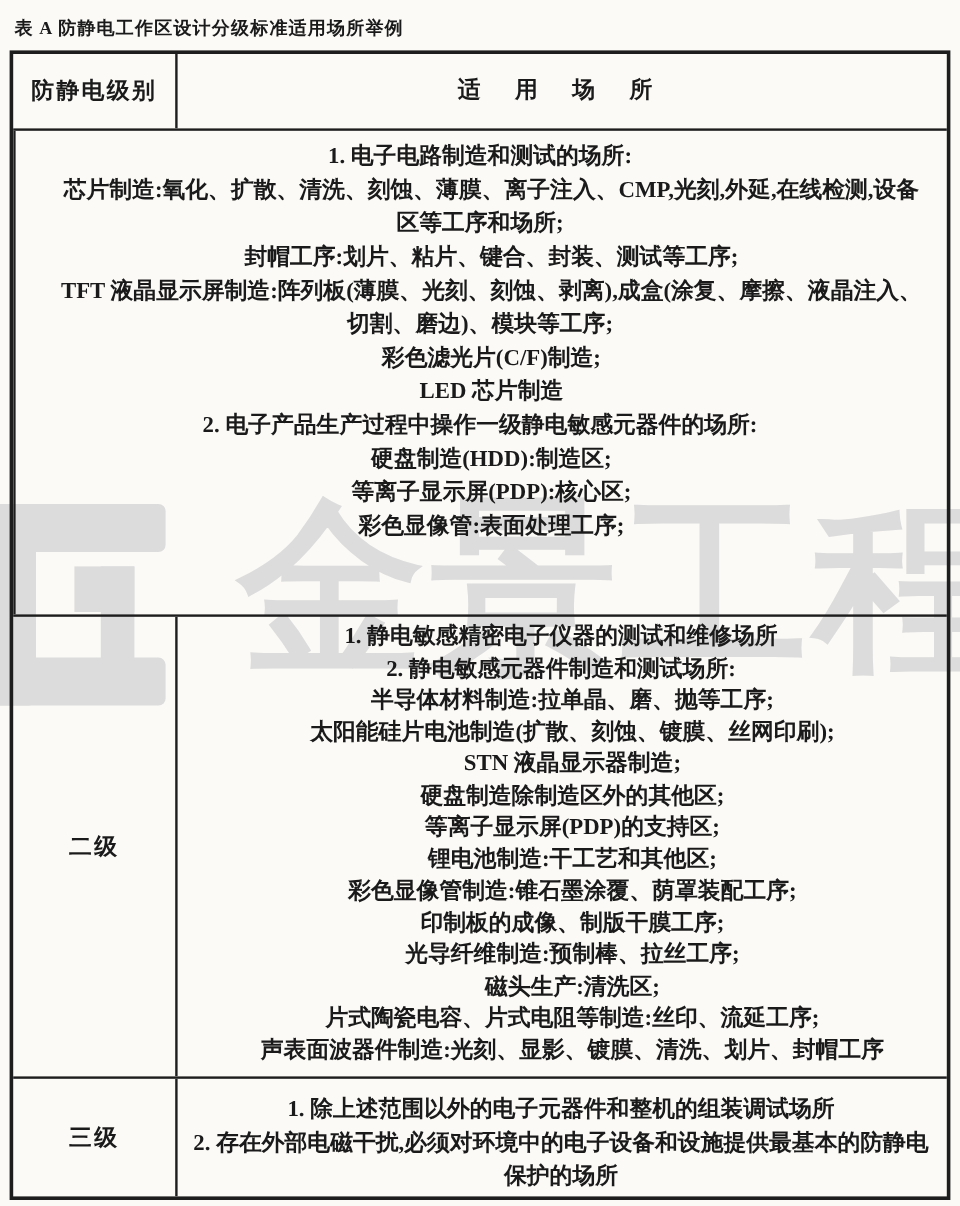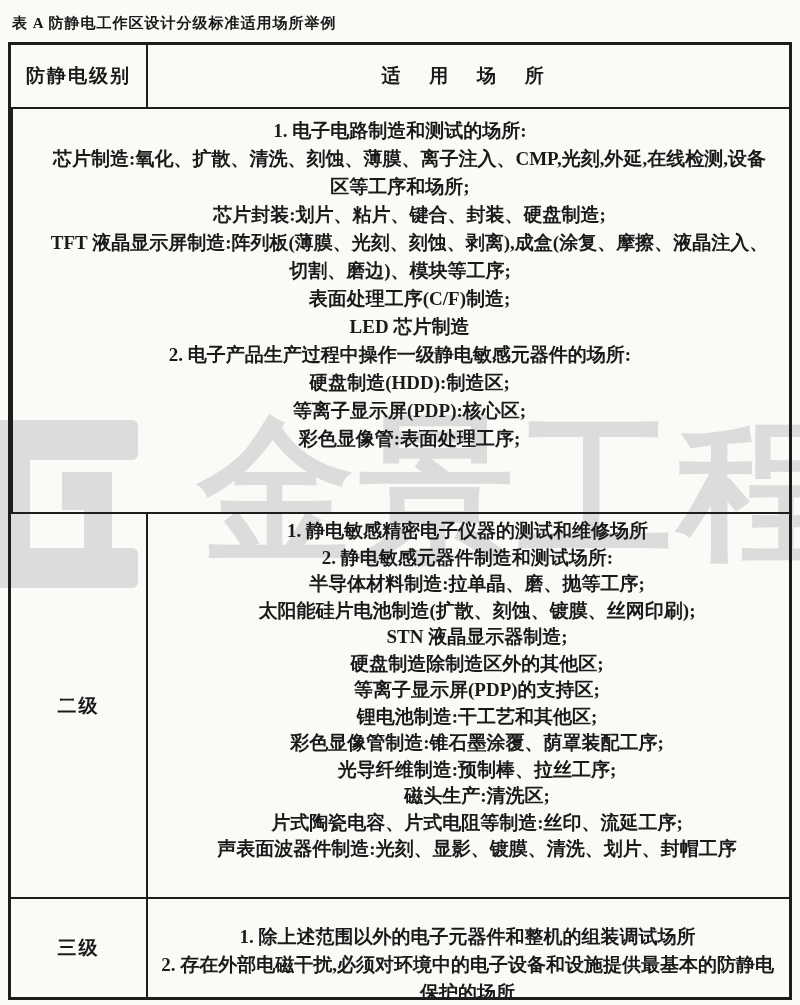--- a/index.html
+++ b/index.html
@@ -53,21 +53,21 @@
   .place-cell {
     flex:1; border-left:2px solid #1d1d1d;
     font-size:19px; font-weight:bold; line-height:28px;
     padding:8px 14px 0 12px; overflow:hidden;text-align:center;
   }
   .header-row .place-cell {
     display:flex; align-items:center; justify-content:center;
     padding:0; letter-spacing:12px; font-size:19px;
   }
   .row-1 .place-cell { line-height:26.5px; padding-top:4px; }
-  .row-2 .place-cell { padding-top:24px;font-family:Liberation Serif, serif; }
+  .row-2 .place-cell { padding-top:12px;font-family:Liberation Serif, serif; }
 
   .line { margin:0; }
   .line.sub { text-indent:1em; }
 </style>
 </head>
 <body>
 
 <div class="page">
 
   <div class="watermark">
@@ -87,43 +87,44 @@
 
     <div class="row header-row">
       <div class="cell level-cell">防静电级别</div>
       <div class="cell place-cell">适 用 场 所</div>
     </div>
 
     <div class="row body-row row-0">
       <div class="cell place-cell">
           <p class="line num">1. 电子电路制造和测试的场所:</p>
           <p class="line sub">芯片制造:氧化、扩散、清洗、刻蚀、薄膜、离子注入、CMP,光刻,外延,在线检测,设备区等工序和场所;</p>
-          <p class="line sub">芯片封装:划片、粘片、键合、封装、硬盘制造;</p>
+          <p class="line sub">封帽工序:划片、粘片、键合、封装、测试等工序;</p>
           <p class="line sub">TFT 液晶显示屏制造:阵列板(薄膜、光刻、刻蚀、剥离),成盒(涂复、摩擦、液晶注入、切割、磨边)、模块等工序;</p>
-          <p class="line sub">表面处理工序(C/F)制造;</p>
+          <p class="line sub">彩色滤光片(C/F)制造;</p>
           <p class="line sub">LED 芯片制造</p>
           <p class="line num">2. 电子产品生产过程中操作一级静电敏感元器件的场所:</p>
           <p class="line sub">硬盘制造(HDD):制造区;</p>
           <p class="line sub">等离子显示屏(PDP):核心区;</p>
           <p class="line sub">彩色显像管:表面处理工序;</p>
         </div>
     </div>
 
     <div class="row body-row row-1">
       <div class="cell level-cell">二级</div>
       <div class="cell place-cell">
           <p class="line num">1. 静电敏感精密电子仪器的测试和维修场所</p>
           <p class="line num">2. 静电敏感元器件制造和测试场所:</p>
           <p class="line sub">半导体材料制造:拉单晶、磨、抛等工序;</p>
           <p class="line sub">太阳能硅片电池制造(扩散、刻蚀、镀膜、丝网印刷);</p>
           <p class="line sub">STN 液晶显示器制造;</p>
           <p class="line sub">硬盘制造除制造区外的其他区;</p>
           <p class="line sub">等离子显示屏(PDP)的支持区;</p>
           <p class="line sub">锂电池制造:干工艺和其他区;</p>
           <p class="line sub">彩色显像管制造:锥石墨涂覆、荫罩装配工序;</p>
+          <p class="line sub">印制板的成像、制版干膜工序;</p>
           <p class="line sub">光导纤维制造:预制棒、拉丝工序;</p>
           <p class="line sub">磁头生产:清洗区;</p>
           <p class="line sub">片式陶瓷电容、片式电阻等制造:丝印、流延工序;</p>
           <p class="line sub">声表面波器件制造:光刻、显影、镀膜、清洗、划片、封帽工序</p>
         </div>
     </div>
 
     <div class="row body-row row-2">
       <div class="cell level-cell">三级</div>
       <div class="cell place-cell">

